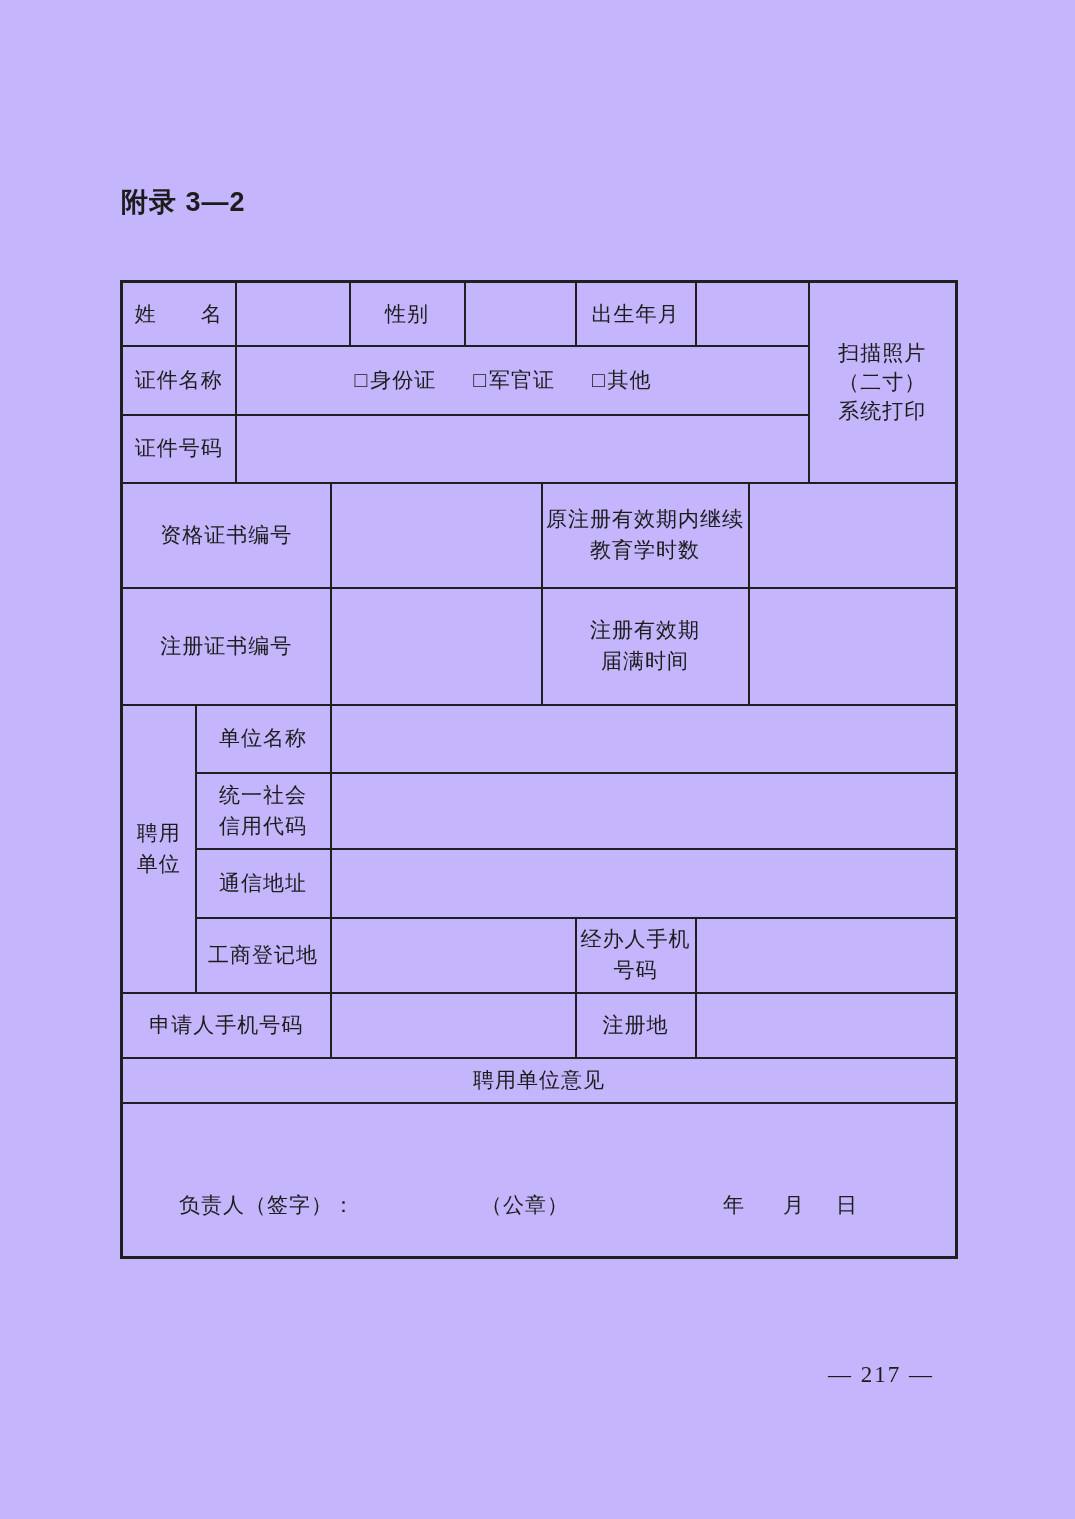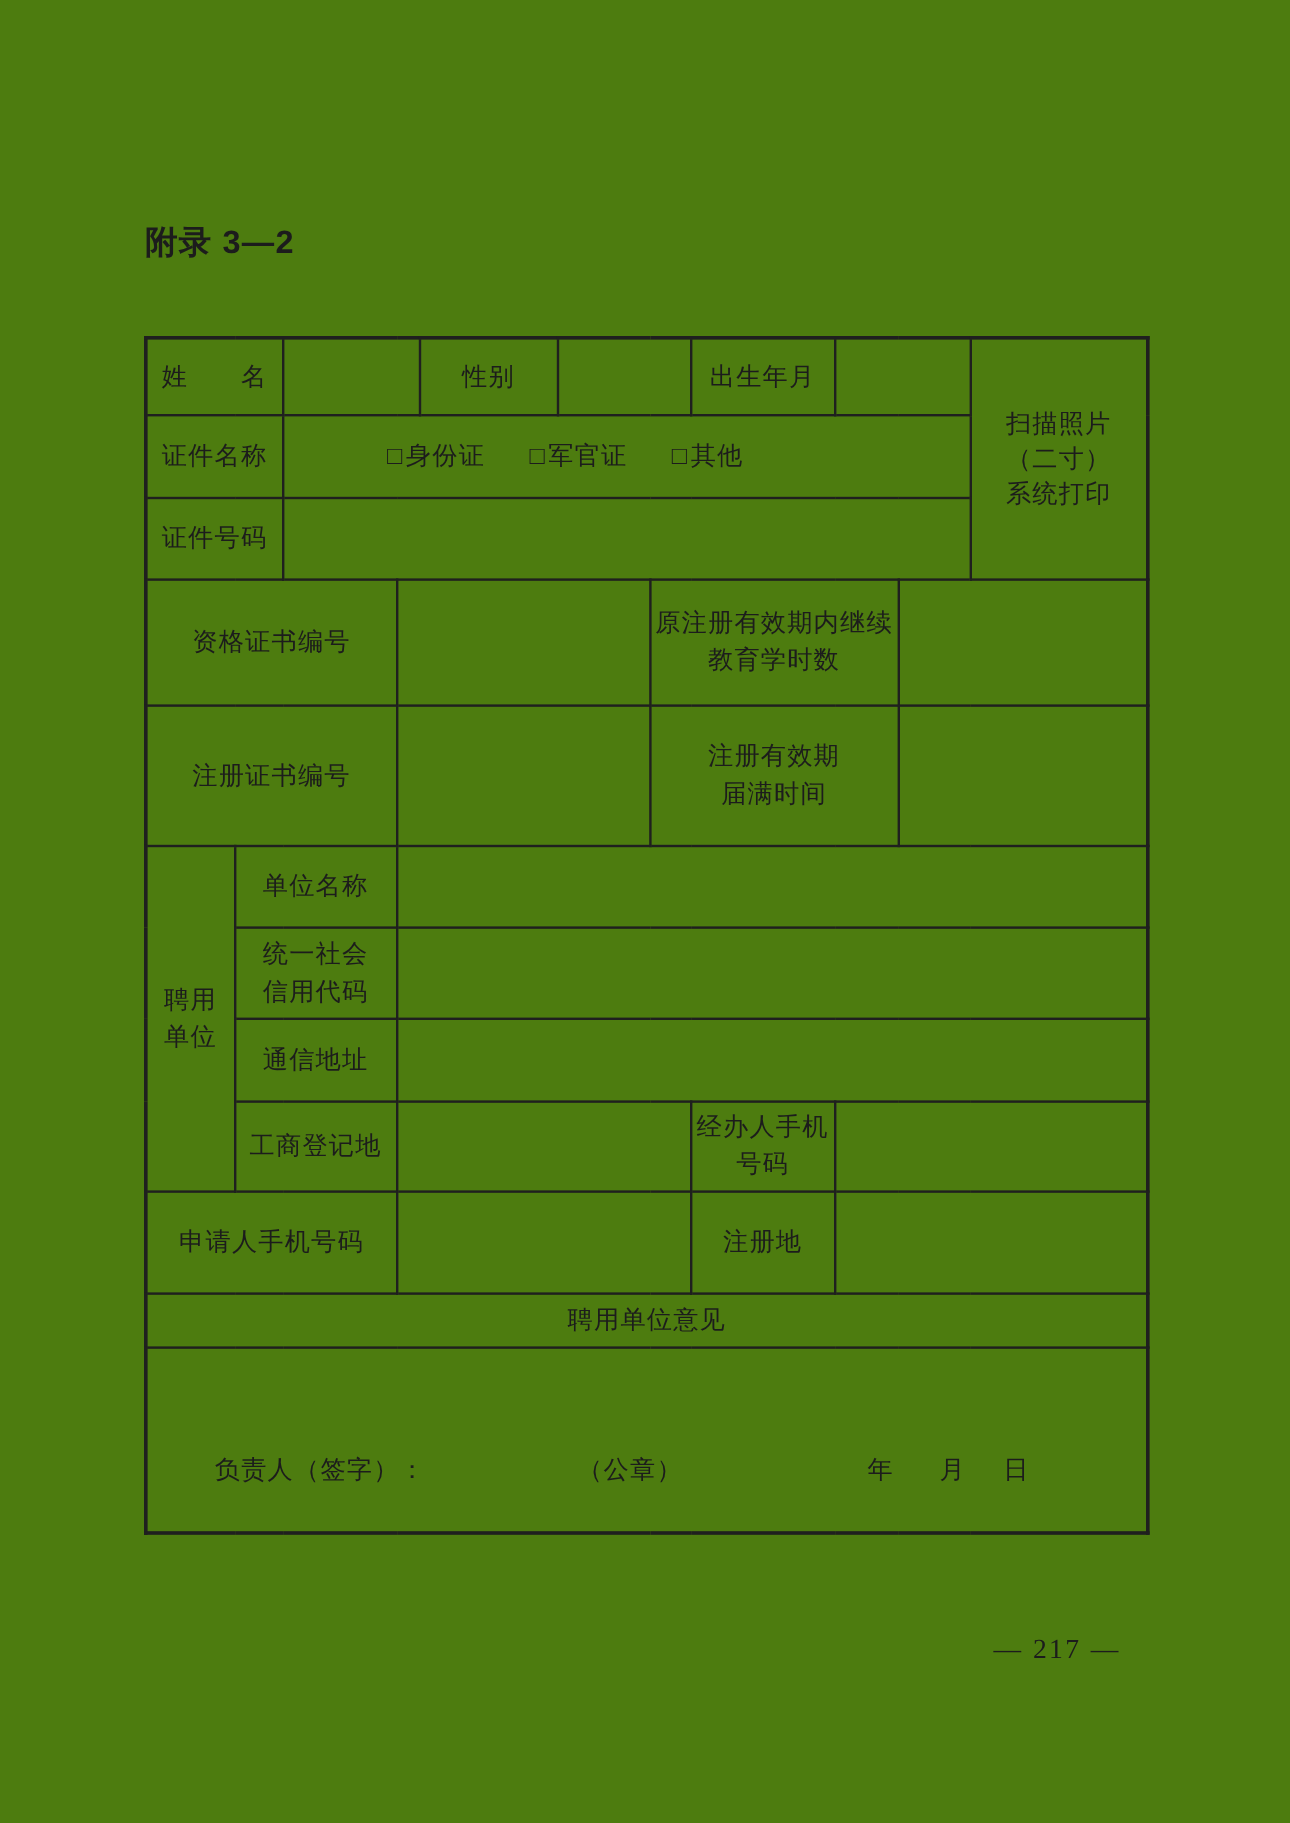--- a/index.html
+++ b/index.html
@@ -1,21 +1,21 @@
 <!DOCTYPE html>
 <html><head>
 <meta charset="utf-8">
 <style>
   * { box-sizing: border-box; }
   html,body { margin:0; padding:0; background:#ffffff; }
   .page {
     position: relative;
     width: 1075px;
     height: 1519px;
-    background: #4d7c0f;
+    background: #c4b5fd;
     font-family: "Liberation Serif", serif;
     color: #1c1c1c;
     overflow: hidden;
   }
   .appendix {
     position: absolute;
     left: 121px;
     top: 184px;
     font-family: "Liberation Sans", sans-serif;
     font-weight: bold;
@@ -51,21 +51,21 @@
     font-size: 21px;
     letter-spacing: 1px;
     line-height: 1.45;
   }
   td.lines span { display: block; line-height: 31px; }
   td.photo span { display: block; line-height: 29px; }
   .cb-wrap {
     display: flex;
     align-items: center;
     justify-content: flex-start;
-    padding-left: 86px;
+    padding-left: 118px;
     gap: 37px;
     width: 100%;
     height: 100%;
   }
   .option { white-space: nowrap; }
   .option .box { margin-right: 2px; }
   td.sig-cell { position: relative; }
   .sig-resp  { position: absolute; left: 56px;  bottom: 36px; white-space: nowrap; }
   .sig-seal  { position: absolute; left: 358px; bottom: 36px; white-space: nowrap; }
   .sig-year  { position: absolute; left: 600px; bottom: 36px; }
@@ -184,21 +184,21 @@
     <tr style="height:75px">
       <td colspan="2">工商登记地</td>
       <td colspan="4"></td>
       <td class="lines">
         <span>经办人手机</span>
         <span>号码</span>
       </td>
       <td colspan="3"></td>
     </tr>
 
-    <tr style="height:85px">
+    <tr style="height:65px">
       <td colspan="3">申请人手机号码</td>
       <td colspan="4"></td>
       <td>注册地</td>
       <td colspan="3"></td>
     </tr>
 
     <tr style="height:45px">
       <td colspan="11">聘用单位意见</td>
     </tr>
 

